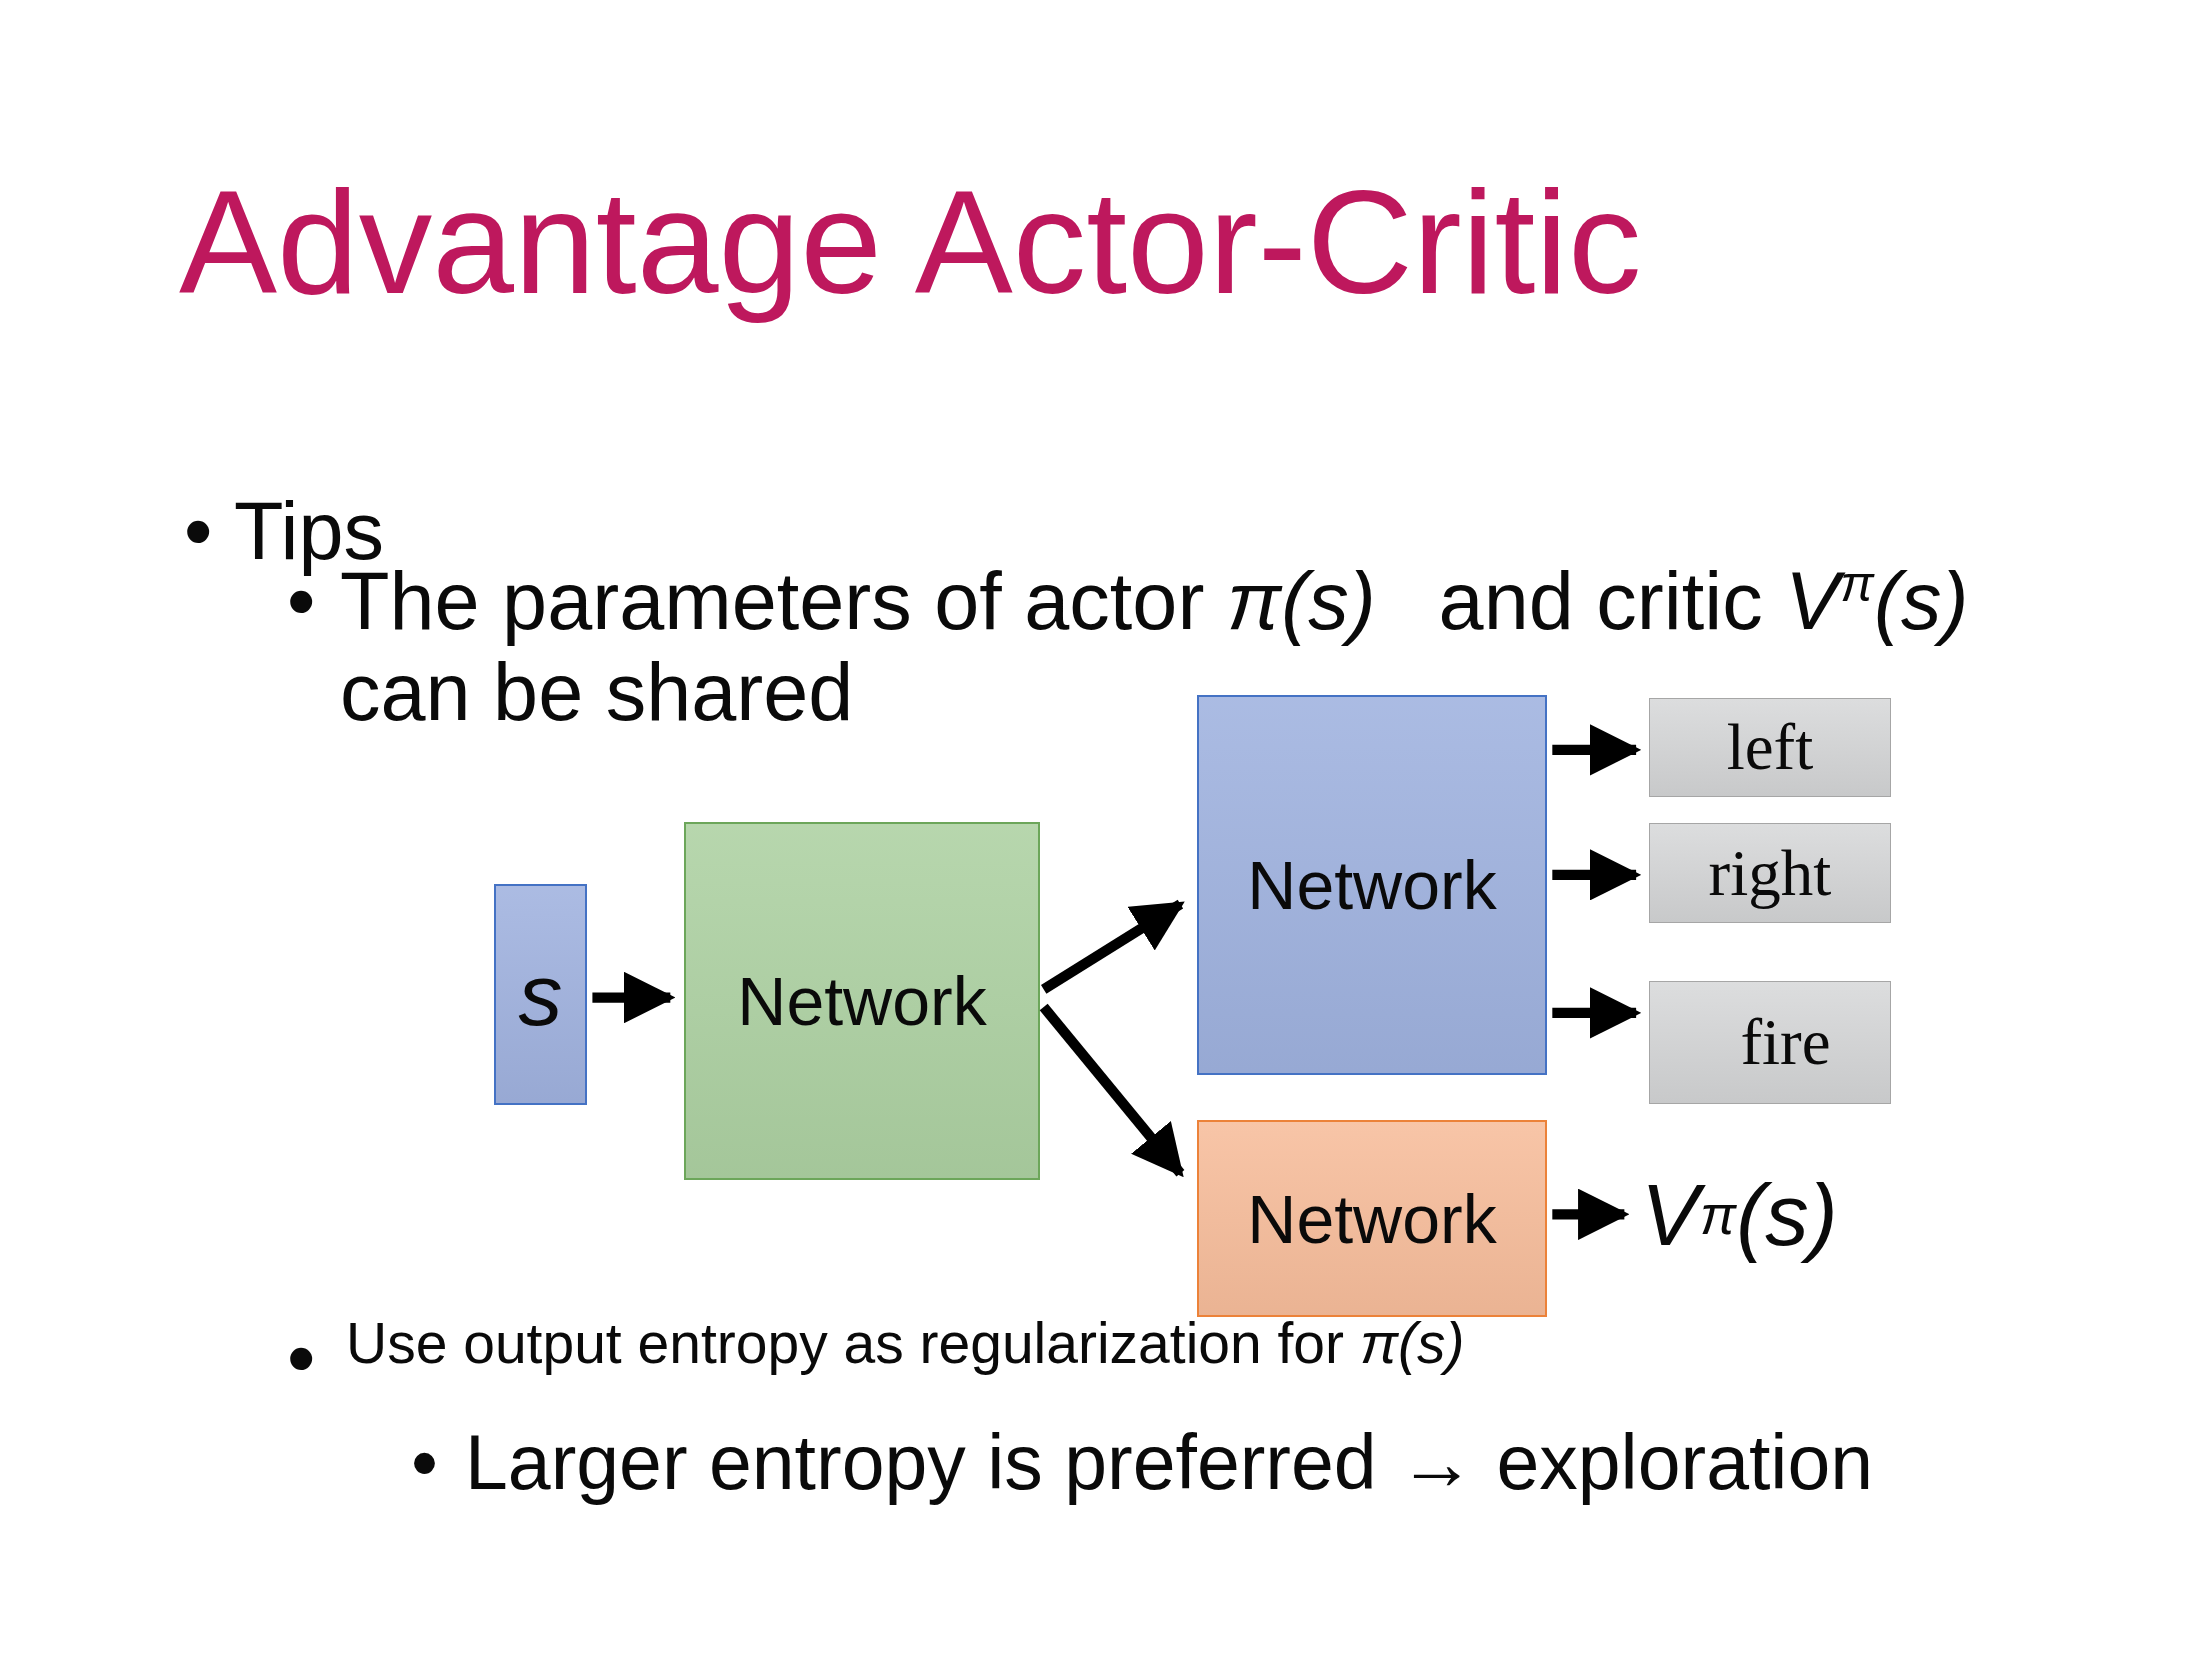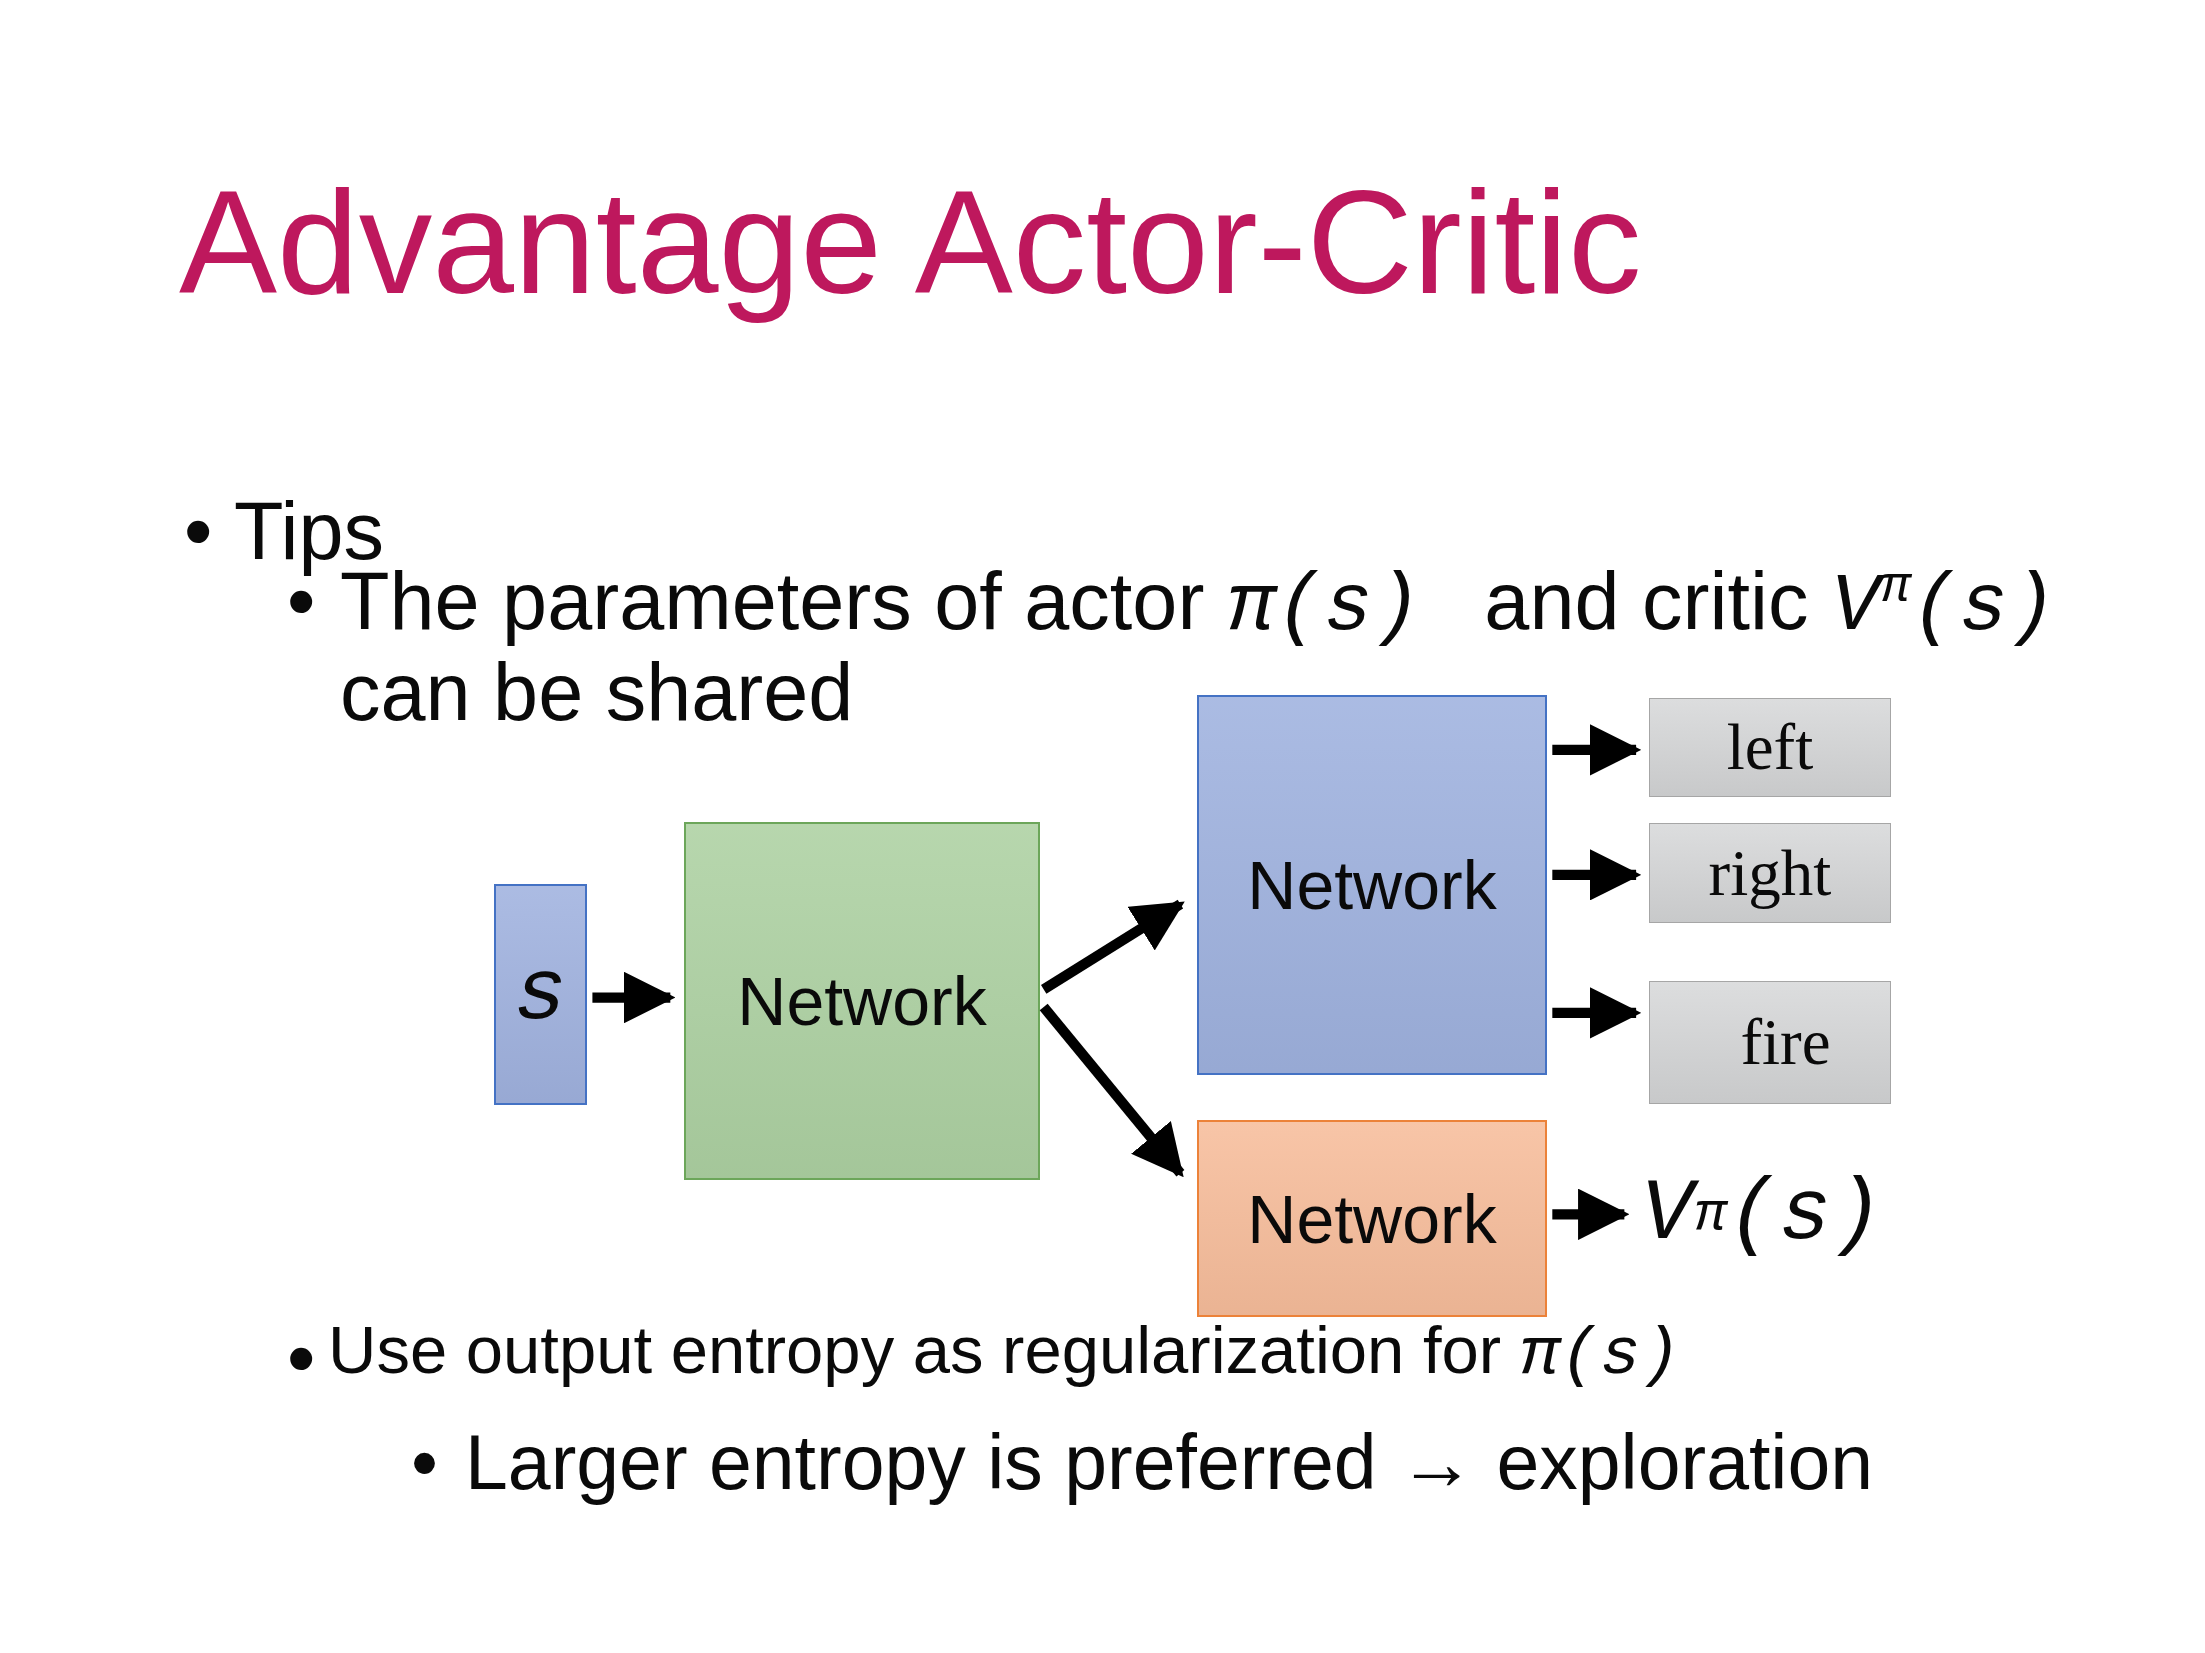--- a/index.html
+++ b/index.html
@@ -13,28 +13,28 @@
   }
   .title{
     position:absolute;left:179px;top:154px;
     font-size:147px;font-weight:400;letter-spacing:0;
     margin:0;line-height:1.2;white-space:nowrap;color:#be185d;
   }
   .line{position:absolute;white-space:nowrap;line-height:1.25;}
   .l1{left:234px;top:481px;font-size:81px;}
   .l2a1{left:340px;top:551px;font-size:81px;}
   .l2a2{left:340px;top:642px;font-size:81px;}
-  .l2b{left:328px;top:1308px;font-size:67px;}
+  .l2b{left:346px;top:1308px;font-size:57px;}
   .l3{left:465px;top:1414px;font-size:77px;}
   .marker{position:absolute;line-height:1.25;}
   .m1{left:184px;top:481px;font-size:81px;}
   .m2a{left:287px;top:551px;font-size:81px;}
   .m2b{left:287px;top:1308px;font-size:81px;}
   .m3{left:411px;top:1414px;font-size:77px;}
-  .math{font-family:Liberation Mono, monospace;font-style:italic;}
+  .math{font-family:Liberation Sans, sans-serif;font-style:italic;}
   .sup{font-size:.62em;vertical-align:.55em;margin-left:.02em;}
   .gap{display:inline-block;width:.5em;}
 
   
   .box{
     position:absolute;display:flex;align-items:center;justify-content:center;
     box-sizing:border-box;
     background-image:linear-gradient(180deg,rgba(255,255,255,.12),rgba(0,0,0,.05));
   }
   #state-box{

